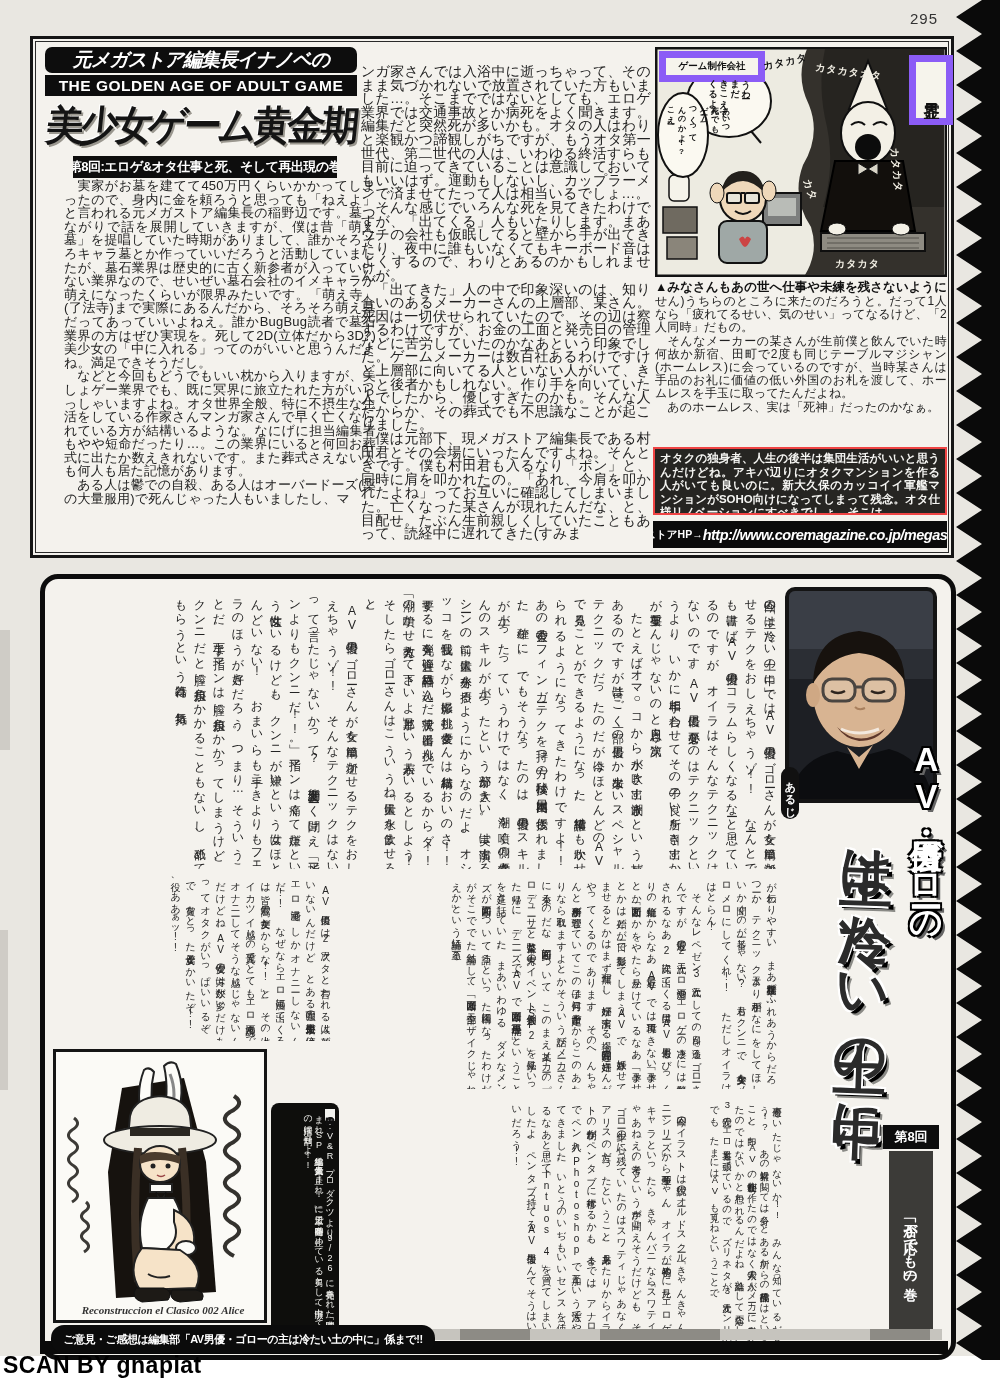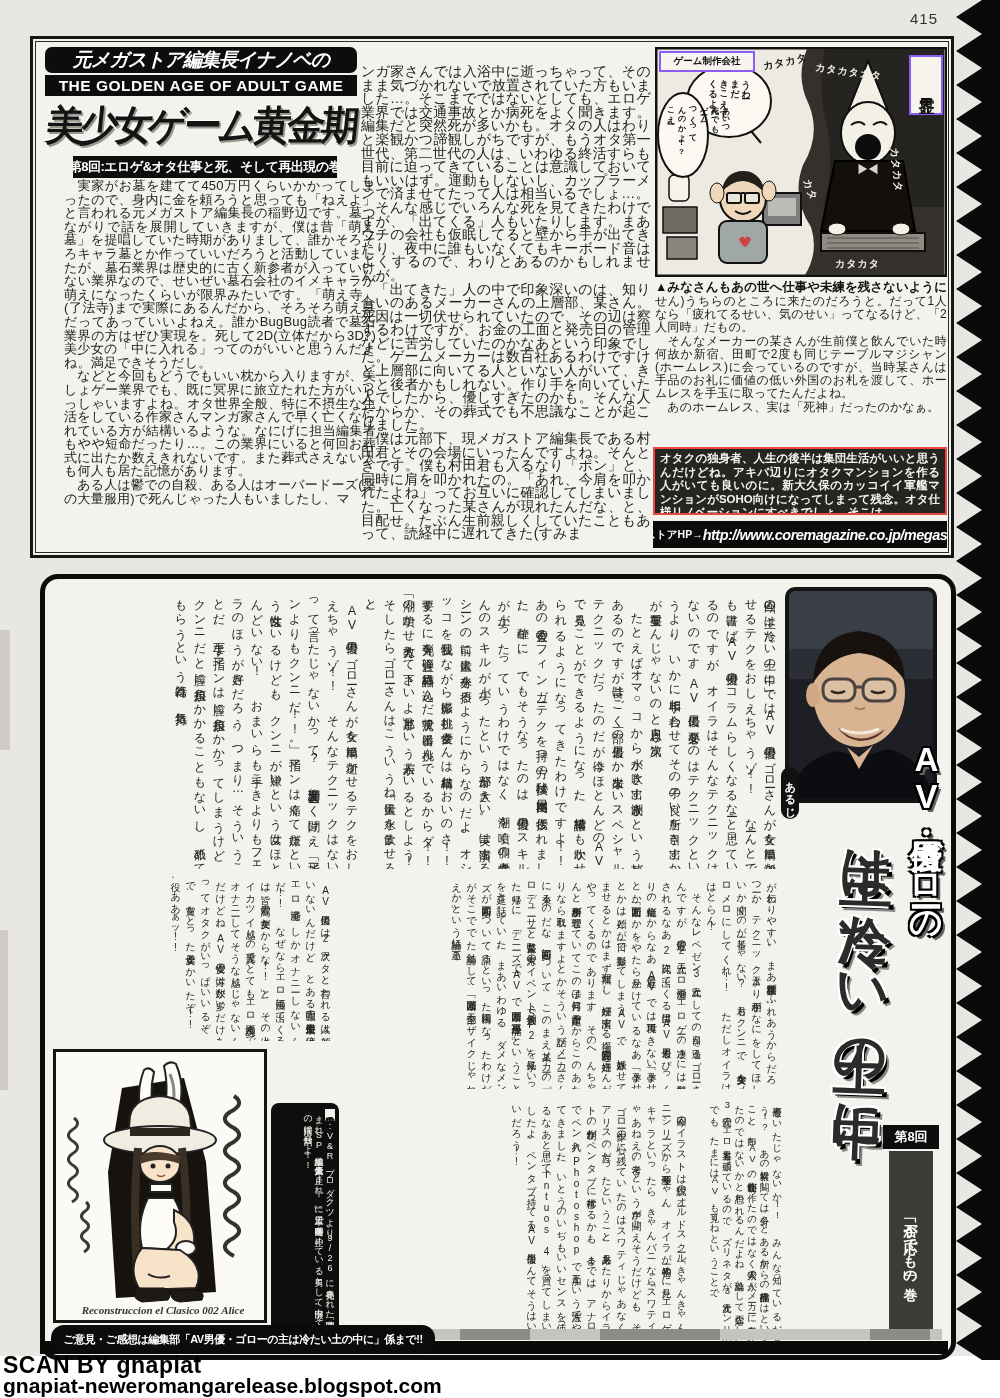--- a/index.html
+++ b/index.html
@@ -17,21 +17,21 @@
   .hdr-title{position:absolute;left:4px;top:56px;width:328px;height:60px;display:flex;align-items:center;justify-content:center;
              font-size:40px;font-weight:900;letter-spacing:-4px;white-space:nowrap;color:#141414;
              transform:skewX(-6deg) scaleX(.95);text-shadow:2px 2px 0 #9a978f,-1px -1px 0 #ffffff;}
   .hdr-ep{left:12px;top:117px;width:264px;height:22px;font-size:13px;font-weight:bold;letter-spacing:-.5px;margin-left:28px;}
   .body-col{position:absolute;font-size:13px;line-height:13.6px;letter-spacing:.2px;
             text-align:justify;white-space:pre-line;overflow:hidden;color:#222;}
   .col1{left:12px;top:140px;width:312px;height:364px;margin-left:19px;}
   .col2{left:328px;top:26px;width:290px;height:482px;font-size:14px;}
   .col3{left:622px;top:256px;width:292px;height:146px;font-size:12px;line-height:13.2px;}
   .comic{position:absolute;left:622px;top:8px;width:292px;height:230px;}
-  .comic-label{position:absolute;background:#f6f4ec;border:2px solid #8b5cf6;color:#111;font-weight:bold;display:flex;align-items:center;justify-content:center;}
+  .comic-label{position:absolute;background:#f6f4ec;border:7px solid #8b5cf6;color:#111;font-weight:bold;display:flex;align-items:center;justify-content:center;}
   .comic-caption{position:absolute;left:622px;top:240px;width:292px;height:16px;font-size:12.5px;font-weight:bold;white-space:nowrap;overflow:hidden;color:#111;}
   .vtxt{writing-mode:vertical-rl;text-orientation:upright;}
   .bubble-txt{position:absolute;font-size:9px;line-height:11px;font-weight:bold;color:#111;white-space:pre-line;}
   .sfx{position:absolute;font-size:10px;font-weight:bold;letter-spacing:1px;}
   .note-box{position:absolute;left:620px;top:408px;width:294px;height:68px;background:#262522;border:2px solid #ef4444;
             color:#f5f5f2;font-size:11.5px;line-height:13.5px;font-weight:bold;padding:3px 5px;box-sizing:border-box;overflow:hidden;text-align:justify;}
   .url-bar{position:absolute;left:620px;top:482px;width:294px;height:27px;background:#0b0b0b;color:#fff;
            display:flex;align-items:center;justify-content:center;white-space:nowrap;overflow:hidden;}
   .url-label{font-size:10.5px;font-weight:bold;}
   .url-text{font-size:14.5px;font-weight:bold;font-style:italic;letter-spacing:-.5px;}
@@ -76,21 +76,21 @@
   .credit2{position:absolute;left:3px;top:1374px;font-size:21px;font-weight:bold;color:#000;letter-spacing:0;}
 </style>
 </head>
 <body>
 
 <div class="page">
   <div class="scanbg"></div>
   <div class="edge-smudge" style="left:0;top:630px;width:10px;height:120px;"></div>
   <div class="edge-smudge" style="left:0;top:930px;width:8px;height:160px;"></div>
 
-  <div class="pagenum">415</div>
+  <div class="pagenum">295</div>
 
   <div class="block-top">
     <div class="inner-line"></div>
 
     <div class="hdr-bar hdr-kicker">元メガストア編集長イナノベの</div>
     <div class="hdr-bar hdr-eng">THE GOLDEN AGE OF ADULT GAME</div>
     <div class="hdr-title">美少女ゲーム黄金期</div>
     <div class="hdr-bar hdr-ep">第8回:エロゲ&amp;オタ仕事と死、そして再出現の巻</div>
 
     <div class="body-col col1">　実家がお墓を建てて450万円くらいかかってしまったので、身内に金を頼ろうと思っても「ねえよ」と言われる元メガストア編集長の稲野辺です。墓つながりで話を展開していきますが、僕は昔「萌え墓」を提唱していた時期がありまして、誰かそろそろキャラ墓とか作っていいだろうと活動していましたが、墓石業界は歴史的に古く新参者が入っていけない業界なので、せいぜい墓石会社のイメキャラが萌えになったくらいが限界みたいです。「萌え寺」(了法寺)まで実際にあるんだから、そろそろ萌え墓だってあっていいよねえ。誰かBugBug読者で墓石業界の方はぜひ実現を。死して2D(立体だから3D?)美少女の「中に入れる」ってのがいいと思うんだよね。満足できそうだし。
@@ -264,14 +264,13 @@
     <span class="seg" style="left:170px;width:120px;"></span>
     <span class="seg" style="left:440px;width:60px;"></span>
   </div>
   <div class="blackbar"></div>
 
   <svg class="zigzag" viewBox="0 0 49 1360" preserveAspectRatio="none">
     <path id="zz-path" fill="#0a0a0a" d="M49 0 L49 1360 L31 1360 L5 1343 L31 1326 L5 1309 L31 1292 L5 1275 L31 1258 L5 1241 L31 1224 L5 1207 L31 1190 L5 1173 L31 1156 L5 1139 L31 1122 L5 1105 L31 1088 L5 1071 L31 1054 L5 1037 L31 1020 L5 1003 L31 986 L5 969 L31 952 L5 935 L31 918 L5 901 L31 884 L5 867 L31 850 L5 833 L31 816 L5 799 L31 782 L5 765 L31 748 L5 731 L31 714 L5 697 L31 680 L5 663 L31 646 L5 629 L31 612 L5 595 L31 578 L5 561 L31 544 L5 527 L31 510 L5 493 L31 476 L5 459 L31 442 L5 425 L31 408 L5 391 L31 374 L5 357 L31 340 L5 323 L31 306 L5 289 L31 272 L5 255 L31 238 L5 221 L31 204 L5 187 L31 170 L5 153 L31 136 L5 119 L31 102 L5 85 L31 68 L5 51 L31 34 L5 17 L31 0 Z"></path>
   </svg>
 
   <div class="credit1">SCAN BY gnapiat</div>
-  <div class="credit2">gnapiat-neweromangarelease.blogspot.com</div>
 </div>
 
 </body></html>

